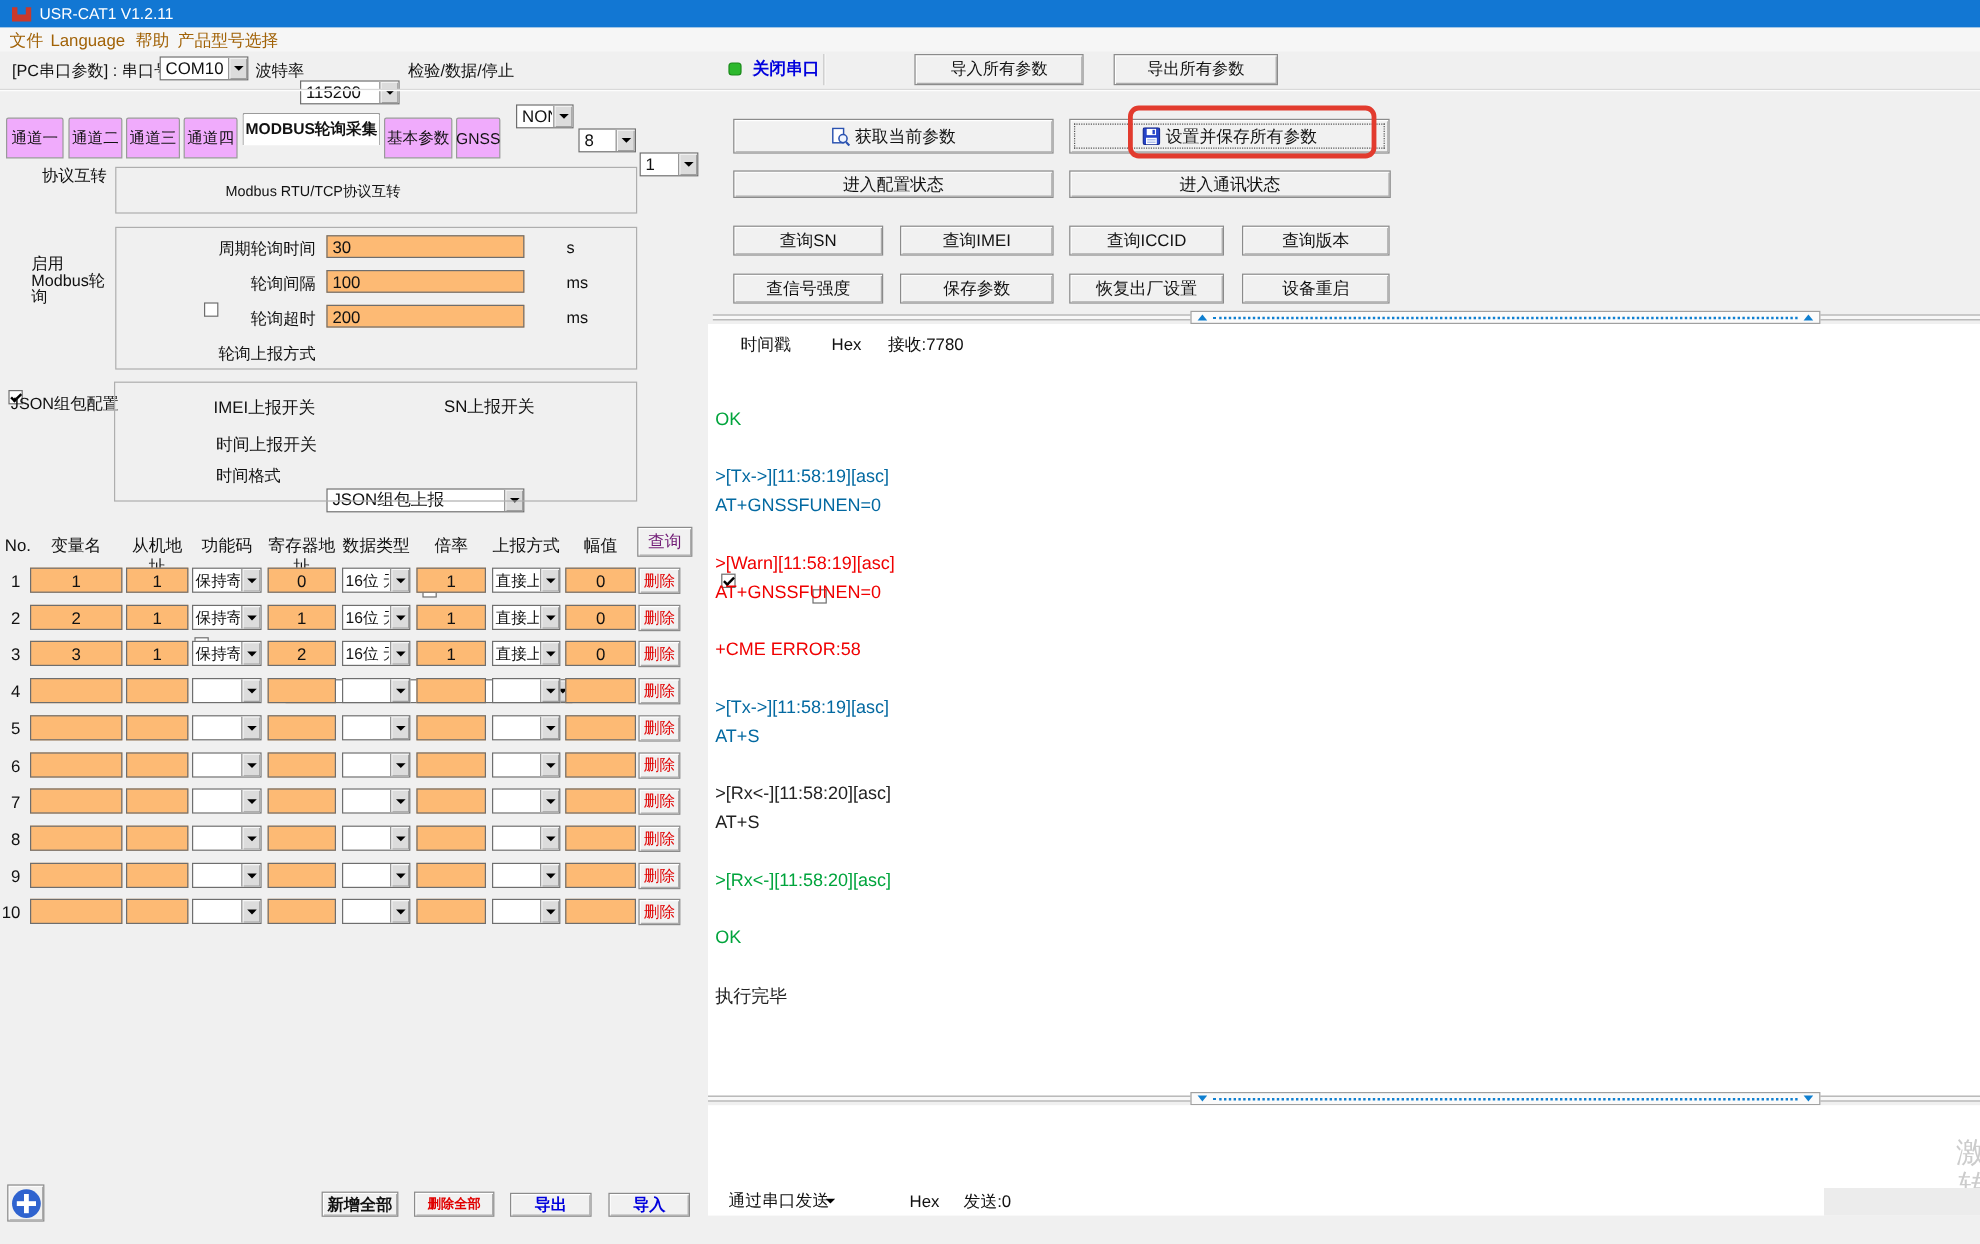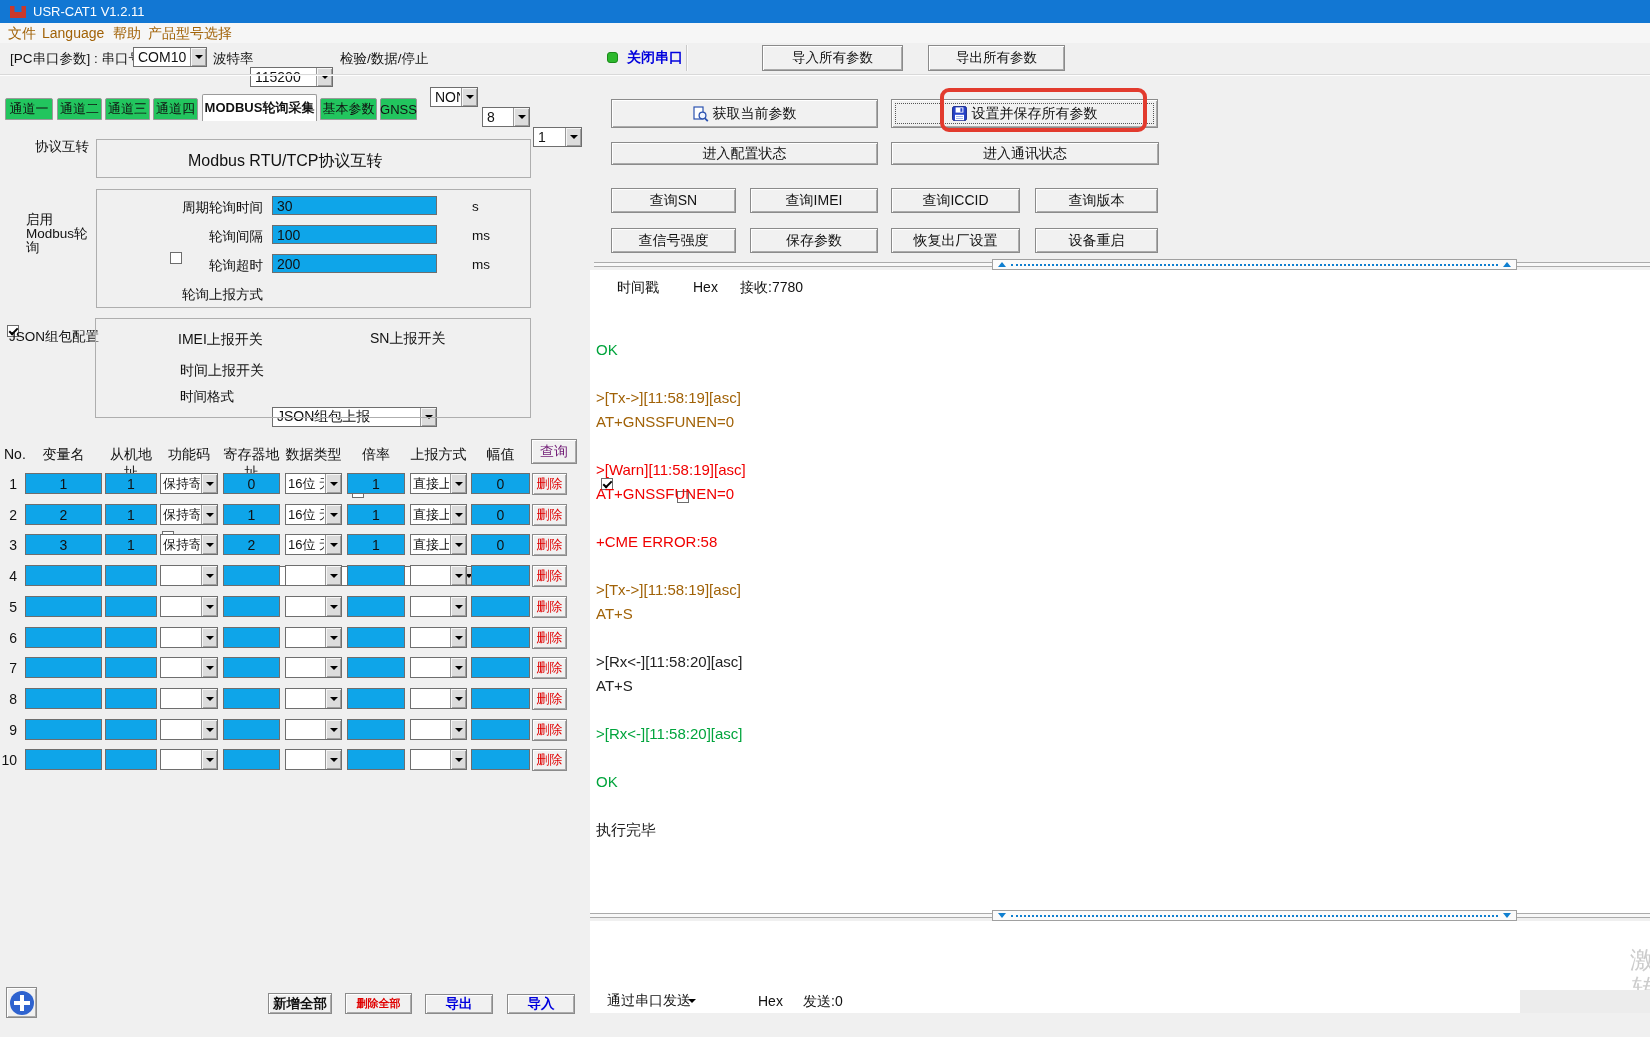--- a/index.html
+++ b/index.html
@@ -6,29 +6,29 @@
 html,body{width:1650px;height:1037px;overflow:hidden}
 body{position:relative;background:#f0f0f0;font-family:"Liberation Sans","DejaVu Sans",sans-serif;color:#111}
 .abs{position:absolute}
 .titlebar{left:0;top:0;width:1650px;height:23px;background:#1277d3}
 .titletext{position:absolute;left:33px;top:4px;color:#fff;font-size:13px}
 .menubar{left:0;top:23px;width:1650px;height:20px;background:#f6f6f6}
 .menuitem{position:absolute;top:2px;font-size:14px;color:#a16207;white-space:nowrap}
 .toolbar-sep{left:0;top:74px;width:1650px;height:2px;border-top:1px solid #d9d9d9;border-bottom:1px solid #fdfdfd}
 .lbl{font-size:13.5px;white-space:nowrap}
 .btn3d{background:#f1f1f1;border:1px solid #8b8b8b;box-shadow:inset 1px 1px 0 #ffffff,inset -1px -1px 0 #ababab;display:flex;align-items:center;justify-content:center;font-size:14px;color:#111;white-space:nowrap}
-.input{background:#0ea5e9;border:1px solid #6e6e6e;font-size:14px;display:flex;align-items:center;padding-left:4px;white-space:nowrap;overflow:hidden}
+.input{background:#fdba74;border:1px solid #6e6e6e;font-size:14px;display:flex;align-items:center;padding-left:4px;white-space:nowrap;overflow:hidden}
 .combo{background:#fff;border:1px solid #6e6e6e;position:relative;font-size:14px;display:flex;align-items:center;overflow:hidden}
 .combo .ctext{padding-left:4px;white-space:nowrap;overflow:hidden;width:calc(100% - 17px)}
 .cbtn{position:absolute;right:0;top:0;bottom:0;width:16px;background:#dcdcdc;border-left:1px solid #989898;box-shadow:inset 1px 1px 0 #f7f7f7,inset -1px -1px 0 #9f9f9f;display:flex;align-items:center;justify-content:center}
 .tri{width:0;height:0;border-left:4px solid transparent;border-right:4px solid transparent;border-top:4px solid #000}
 .chk{width:12px;height:12px;background:#fff;border:1px solid #6d6d6d;position:relative}
 .chk.on::after{content:"";position:absolute;left:1px;top:2px;width:7px;height:3px;border-left:2px solid #000;border-bottom:2px solid #000;transform:rotate(-45deg)}
 .grp{border:1px solid #aeaeae}
-.tab{position:absolute;top:98px;height:22px;background:#22c55e;border:1px solid #9a9a9a;border-radius:2px 2px 0 0;display:flex;align-items:center;justify-content:center;font-size:13px;white-space:nowrap}
+.tab{position:absolute;top:98px;height:34px;background:#f0abfc;border:1px solid #9a9a9a;border-radius:2px 2px 0 0;display:flex;align-items:center;justify-content:center;font-size:13px;white-space:nowrap}
 .tab.sel{top:94px;height:27px;background:#ffffff;font-weight:bold;border-bottom:none;z-index:2}
 .greendot{width:11px;height:11px;background:#2db82d;border:1px solid #1a8a1a;border-radius:3px}
 .vsep{width:2px;border-left:1px solid #c9c9c9;border-right:1px solid #fafafa}
 .trow{position:absolute;left:0;width:585px;height:22px}
 .c{position:absolute;top:0}
 .no{left:0;width:17px;text-align:right;font-size:14px;top:3px;position:absolute}
 .col-var{left:25px;width:77px}
 .col-slave{left:105px;width:52px}
 .col-func{left:160px;width:58px}
 .col-reg{left:223px;width:57px}
@@ -37,21 +37,21 @@
 .col-report{left:410px;width:57px}
 .col-amp{left:471px;width:59px}
 .col-del{left:532px;width:35px}
 .tin{height:21px;justify-content:center;padding-left:0;text-align:center}
 .tcombo{height:21px;font-size:13px}
 .tcombo .ctext{padding-left:2px}
 .delbtn{height:22px;color:#e00000;font-size:13px}
 .thead{position:absolute;top:446px;font-size:14px;text-align:center}
 .logbox div{height:24px;font-size:15px;white-space:pre}
 .green{color:#00a43c;height:24px;font-size:15px;white-space:pre}
-.blue{color:#a16207;height:24px;font-size:15px;white-space:pre}
+.blue{color:#0369a1;height:24px;font-size:15px;white-space:pre}
 .red{color:#f00000;height:24px;font-size:15px;white-space:pre}
 .black{color:#222;height:24px;font-size:15px;white-space:pre}
 .sline{position:absolute;height:5px;border-top:1px solid #ababab;border-bottom:1px solid #ababab;background:#f8f8f8}
 .sbox{position:absolute;border:1px solid #a0a0a0;background:#fbfbfb;display:flex;align-items:center;padding:0 5px}
 .dotline{flex:1;border-top:2px dotted #0f7fd0;margin:0 5px;height:0}
 .utri{width:0;height:0;border-left:4px solid transparent;border-right:4px solid transparent;border-bottom:5px solid #0f7fd0}
 .dtri{width:0;height:0;border-left:4px solid transparent;border-right:4px solid transparent;border-top:5px solid #0f7fd0}
 .redrect{position:absolute;border:4px solid #e23b2e;border-radius:9px;background:transparent;z-index:5}
 .dotfocus{position:absolute;left:3px;top:3px;right:3px;bottom:3px;border:1px dotted #555}
 .plabel{position:absolute;text-align:right;font-size:13.5px;white-space:nowrap}
@@ -118,21 +118,21 @@
 <div class="tab" style="left:57px;width:45px">通道二</div>
 <div class="tab" style="left:105px;width:45px">通道三</div>
 <div class="tab" style="left:153px;width:45px">通道四</div>
 <div class="tab sel" style="left:202px;width:115px">MODBUS轮询采集</div>
 <div class="tab" style="left:320px;width:57px">基本参数</div>
 <div class="tab" style="left:380px;width:37px">GNSS</div>
 
 <div class="abs lbl" style="left:35px;top:138px">协议互转</div>
 <div class="abs grp" style="left:96px;top:139px;width:435px;height:39px"></div>
 <div class="abs chk" style="left:170px;top:152px"></div>
-<div class="abs" style="left:188px;top:151px;font-size:16px">Modbus RTU/TCP协议互转</div>
+<div class="abs" style="left:188px;top:151px;font-size:12px">Modbus RTU/TCP协议互转</div>
 
 <div class="abs chk on" style="left:7px;top:213px"></div>
 <div class="abs lbl" style="left:26px;top:211px">启用</div>
 <div class="abs lbl" style="left:26px;top:225px">Modbus轮</div>
 <div class="abs lbl" style="left:26px;top:239px">询</div>
 
 <div class="abs grp" style="left:96px;top:189px;width:435px;height:119px"></div>
 <div class="plabel" style="left:100px;top:199px;width:163px">周期轮询时间</div>
 <div class="abs input" style="left:272px;top:196px;width:165px;height:19px">30</div>
 <div class="abs lbl" style="left:472px;top:199px">s</div>

